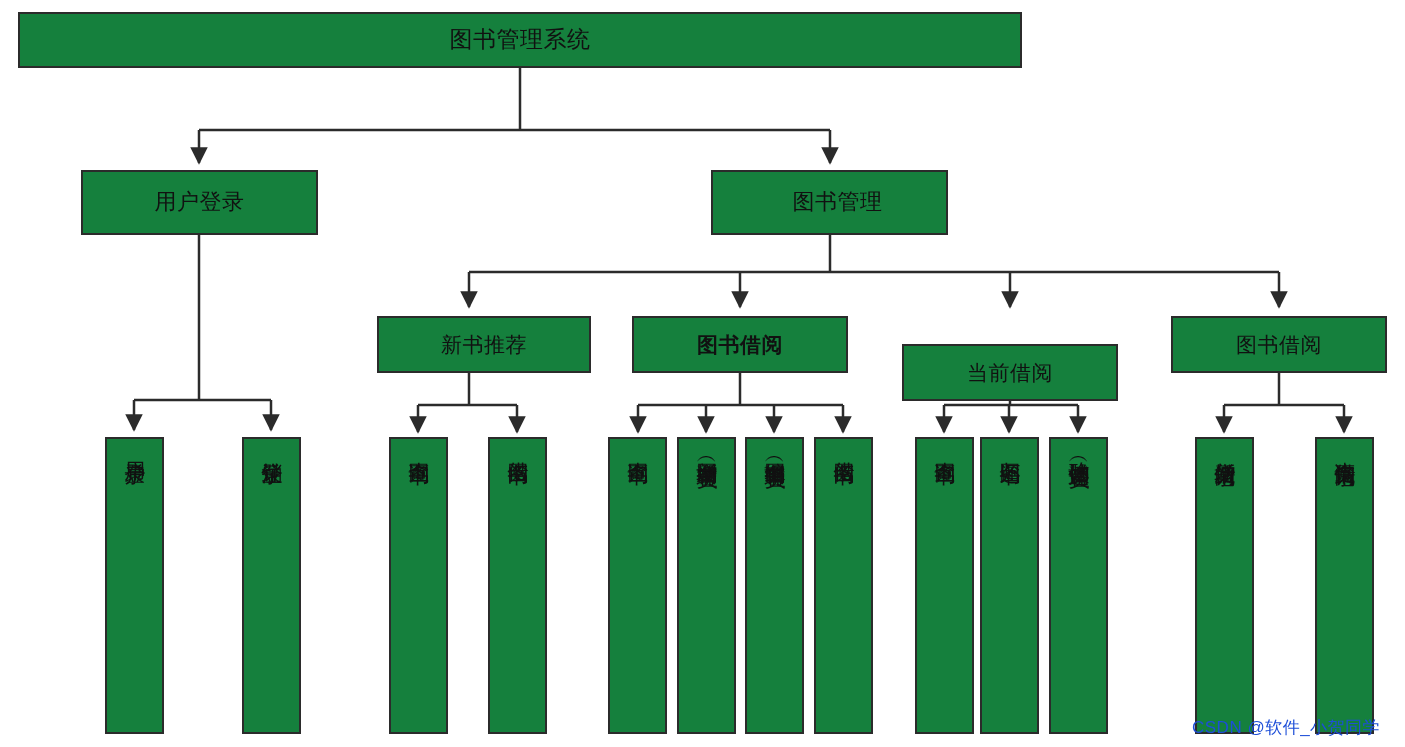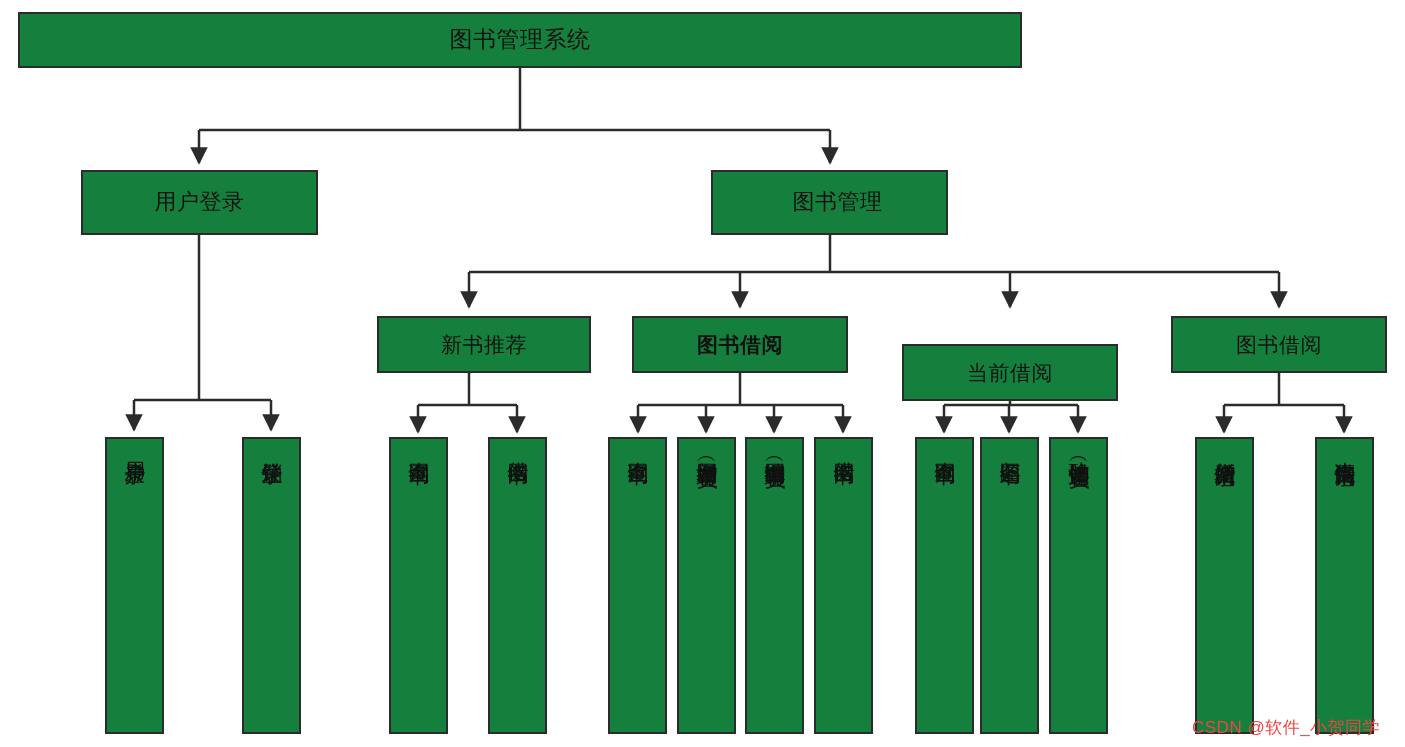--- a/index.html
+++ b/index.html
@@ -54,21 +54,21 @@
     color: #111111;
     white-space: nowrap;
   }
   .leaf-box {
     align-items: flex-start;
     padding-top: 6px;
   }
   .watermark {
     position: absolute;
     font-size: 17px;
-    color: #ef4444;
+    color: #1d4ed8;
     white-space: nowrap;
     letter-spacing: 0.5px;
     pointer-events: none;
   }
 </style>
 </head>
 <body>
 
 <div id="diagram-root">
 

